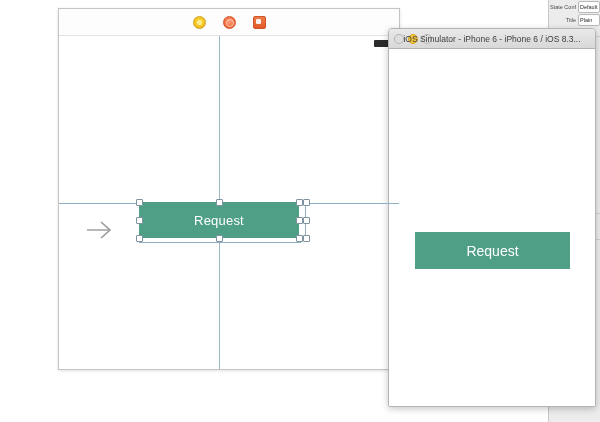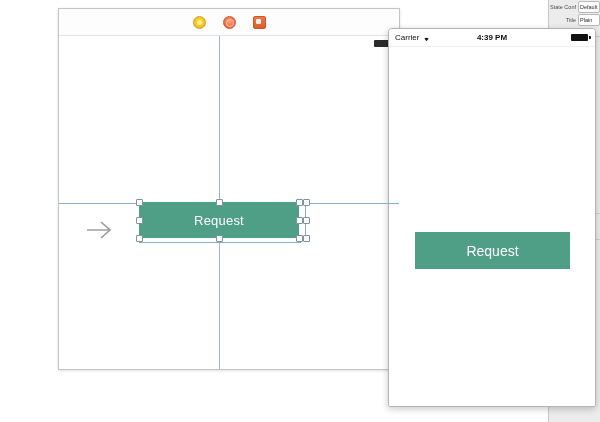--- a/index.html
+++ b/index.html
@@ -262,28 +262,26 @@
     <svg id="entry-arrow" viewBox="0 0 28 28">
       <line x1="0" y1="14" x2="22" y2="14" stroke="#9a9a9a" stroke-width="1.4"></line>
       <polyline points="14,6 23,14 14,22" fill="none" stroke="#9a9a9a" stroke-width="1.6"></polyline>
     </svg>
 
   </div>
 </div>
 
 <div id="simulator">
 
-
-  <div id="sim-statusbar">
-    <span id="sim-carrier">Carrier</span>
-    <svg id="sim-wifi" viewBox="0 0 12 10">
-      <path d="M6 9.2 L3.2 5.8 A4.6 4.6 0 0 1 8.8 5.8 Z" fill="#111"></path>
-    </svg>
-    <span id="sim-time">4:39 PM</span>
-    <div id="sim-batt"></div>
-  </div>
+  <div id="sim-titlebar">
+    <div class="tl-dot tl-close"></div>
+    <div class="tl-dot tl-min"></div>
+    <div class="tl-dot tl-zoom"></div>
+    <div id="sim-title">iOS Simulator - iPhone 6 - iPhone 6 / iOS 8.3...</div>
+  </div>
+
 
   <div id="sim-screen">
     <div id="sim-button">
       <span class="lbl">Request</span>
     </div>
   </div>
 </div>
 
 </body></html>

